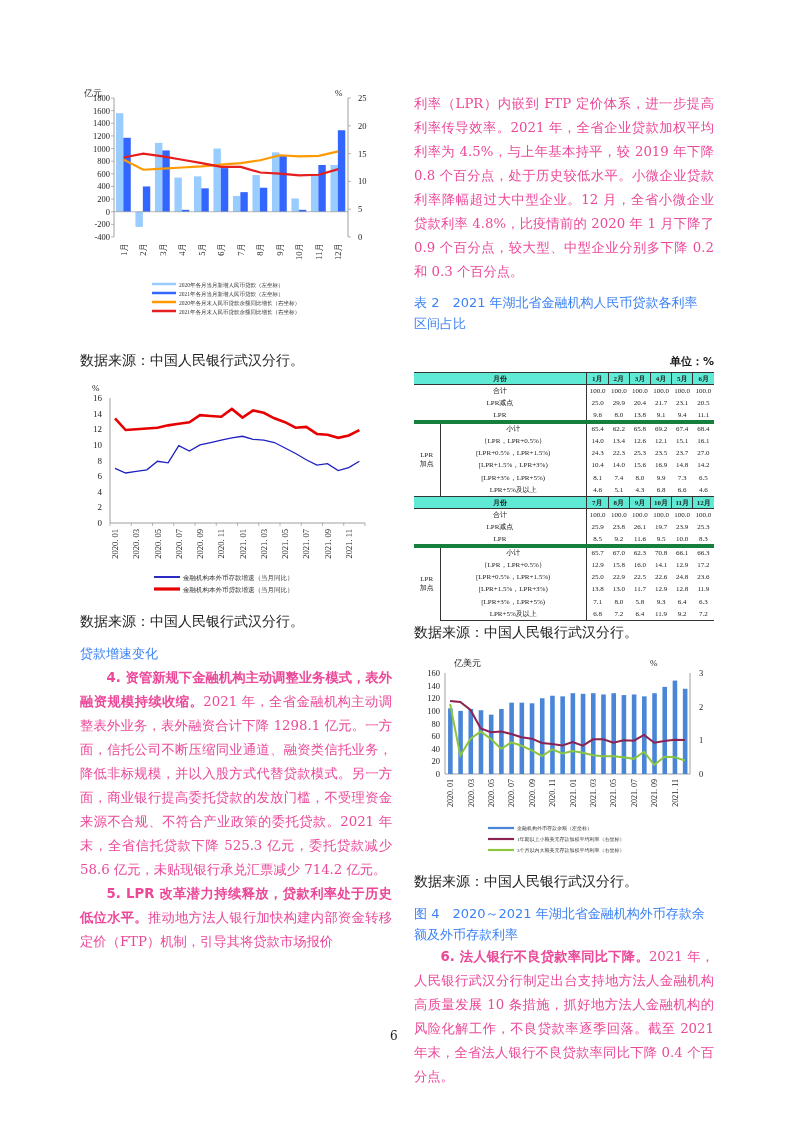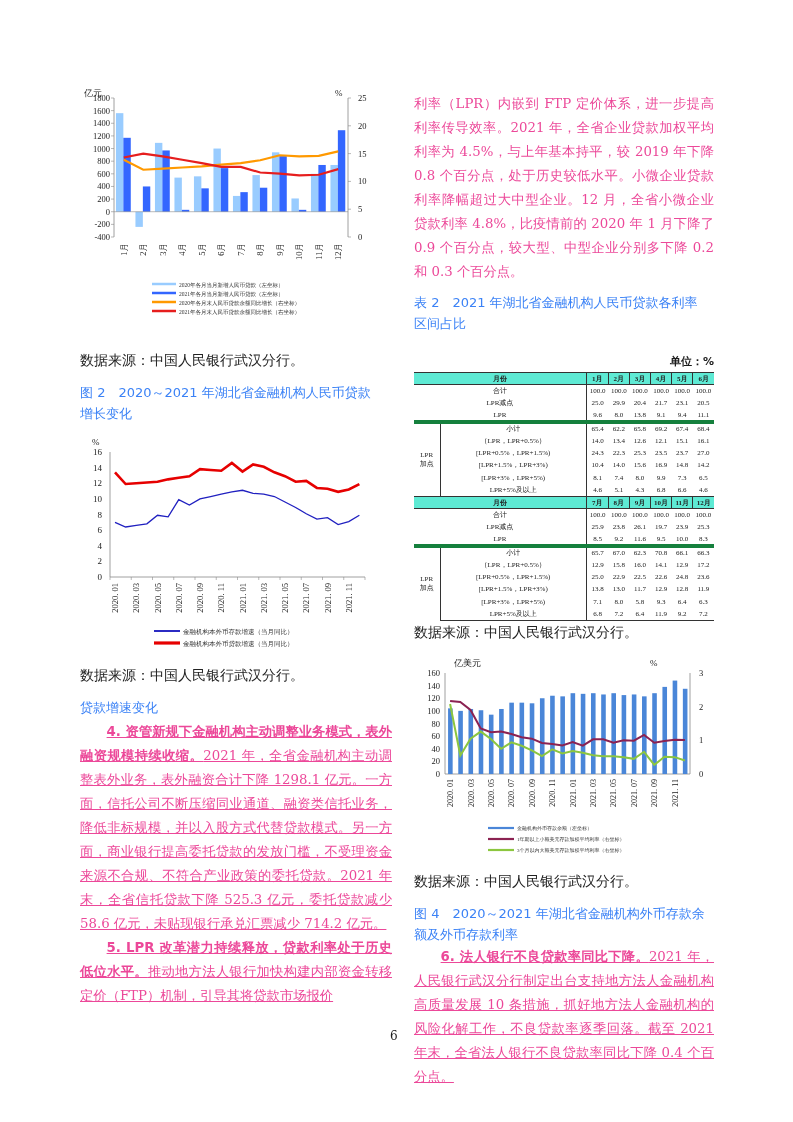--- a/index.html
+++ b/index.html
@@ -7,21 +7,21 @@
   body { position: relative; font-family: "DejaVu Serif", "Liberation Serif", serif; color: #1a1a1a; overflow: hidden; }
   .col { position: absolute; }
   #left-col { left: 80px; top: 84px; width: 312px; }
   #right-col { left: 414px; top: 92px; width: 300px; }
   .chart-box { position: relative; }
   svg text { font-family: "Liberation Serif", "DejaVu Serif", serif; }
   .source { font-size: 14px; font-family: "DejaVu Sans", "Liberation Sans", sans-serif; color: #222; }
   .fig-title { font-family: "DejaVu Sans", "Liberation Sans", sans-serif; font-weight: normal; font-size: 13px; line-height: 21px; color: #3b82f6; }
   .para { font-size: 13.3px; line-height: 24px; text-align: justify; color: #ec4899; }
   .para b { font-family: "DejaVu Sans", "Liberation Sans", sans-serif; font-weight: bold; }
-  .indent { text-indent: 2em; text-decoration: underline; }
+  .indent { text-indent: 2em; }
   .unit { text-align: right; font-size: 11px; font-family: "DejaVu Sans", sans-serif; font-weight: bold; margin-top: 20px; }
   table.rate { width: 300px; border-collapse: collapse; font-size: 7px; font-family: "Liberation Serif", serif; color: #222; }
   table.rate td { text-align: center; height: 12.4px; padding: 0; }
   table.rate tr.hdr td { background: #5eead4; border-top: 1px solid #333; border-bottom: 1px solid #333; border-left: 1px solid #333; font-weight: bold; }
   table.rate tr.hdr td:first-child { border-left: none; }
   table.rate td.vline { border-left: 1px solid #333; }
   table.rate tr.grp td { border-top: 4px solid #15803d; margin-left: 16px; }
   table.rate tr.last td { border-bottom: 1.5px solid #333; }
   .page-num { position: absolute; left: 390px; top: 1029px; font-size: 12px; }
 </style>
@@ -119,24 +119,20 @@
           <line x1="72" x2="96" y1="209" y2="209" stroke="#3366ff" stroke-width="2.5"></line>
           <text x="99" y="211.5" font-size="5.5" fill="#333">2021年各月当月新增人民币贷款（左坐标）</text>
           <line x1="72" x2="96" y1="218" y2="218" stroke="#ff9900" stroke-width="2.5"></line>
           <text x="99" y="220.5" font-size="5.5" fill="#333">2020年各月末人民币贷款余额同比增长（右坐标）</text>
           <line x1="72" x2="96" y1="227" y2="227" stroke="#e61e1e" stroke-width="2.5"></line>
           <text x="99" y="229.5" font-size="5.5" fill="#333">2021年各月末人民币贷款余额同比增长（右坐标）</text>
         </g>
       </svg>
   </div>
   <div class="source" style="margin-top:18px;">数据来源：中国人民银行武汉分行。</div>
-  <div class="fig-title" style="margin-top:12px;">
-    <div>图 2　2020～2021 年湖北省金融机构人民币贷款</div>
-    <div>增长变化</div>
-  </div>
 
   <div class="chart-box" style="width:310px;height:225px;margin-top:8px;">
     <svg id="chart2" width="310" height="225">
         <g>
           <text x="12" y="13" font-size="9" fill="#222">%</text>
           <text x="22" y="148" font-size="9" text-anchor="end" fill="#222">0</text>
           <text x="22" y="132.375" font-size="9" text-anchor="end" fill="#222">2</text>
           <text x="22" y="116.75" font-size="9" text-anchor="end" fill="#222">4</text>
           <text x="22" y="101.125" font-size="9" text-anchor="end" fill="#222">6</text>
           <text x="22" y="85.5" font-size="9" text-anchor="end" fill="#222">8</text>

